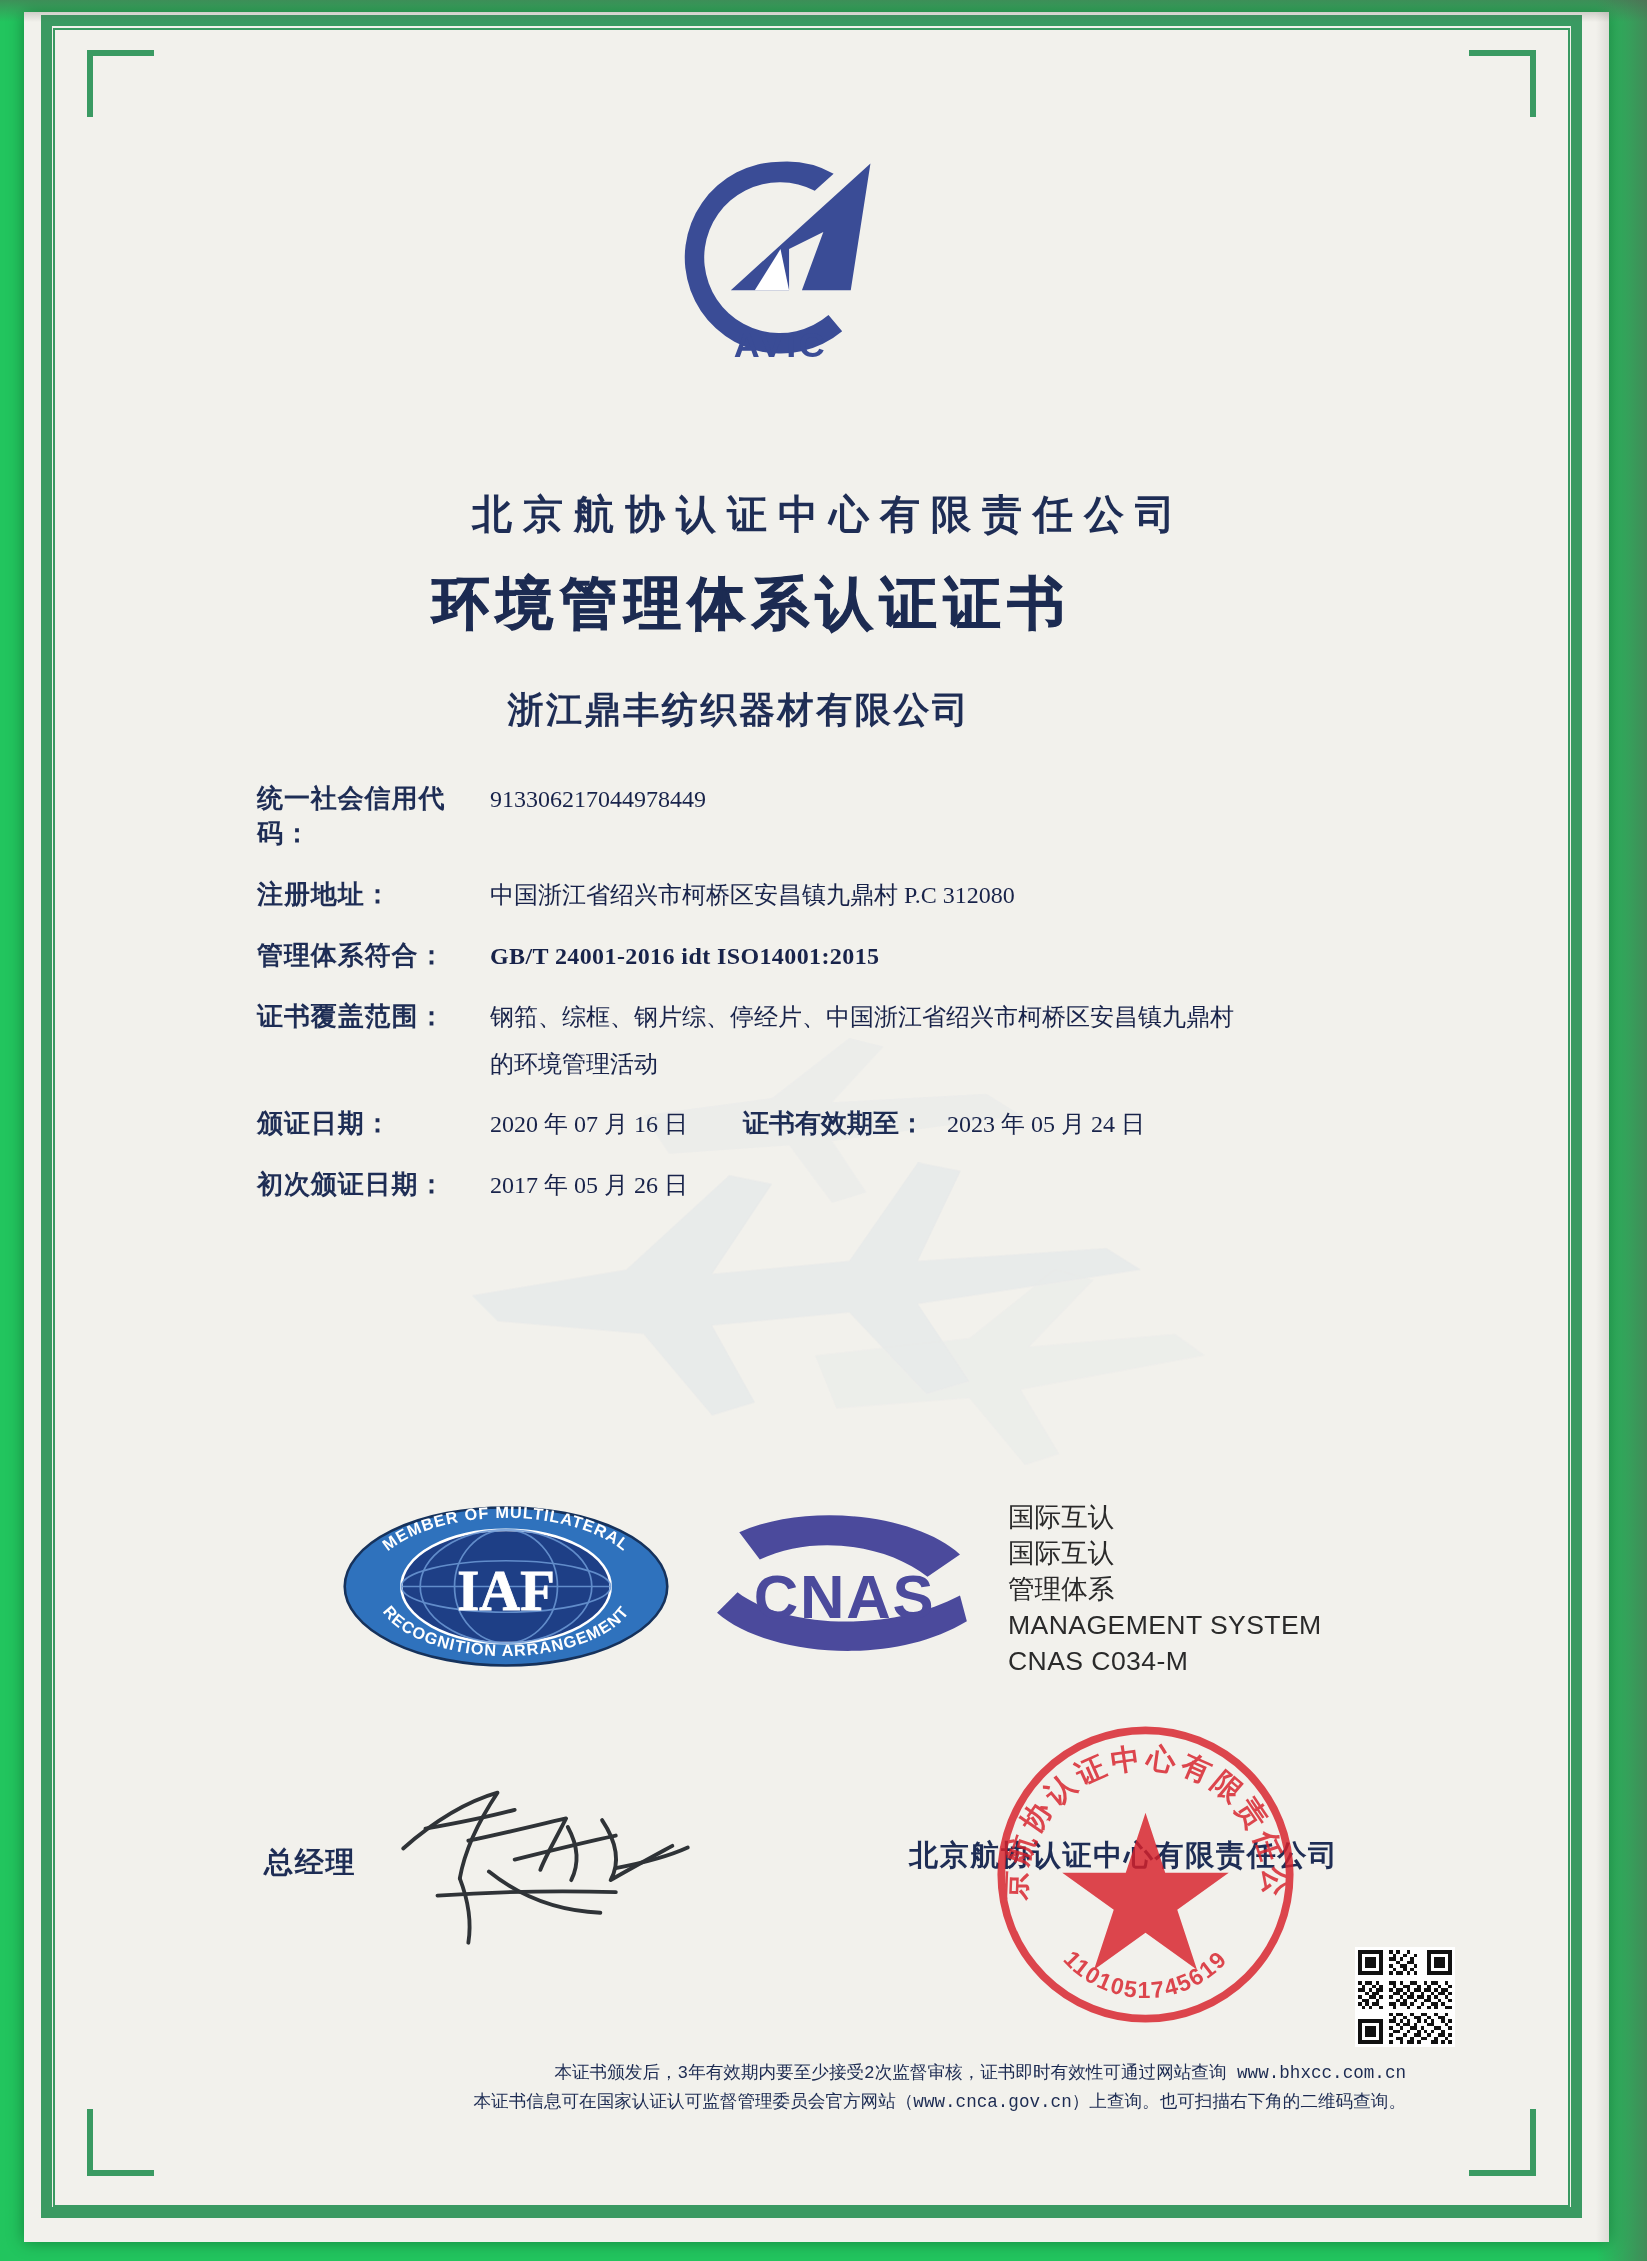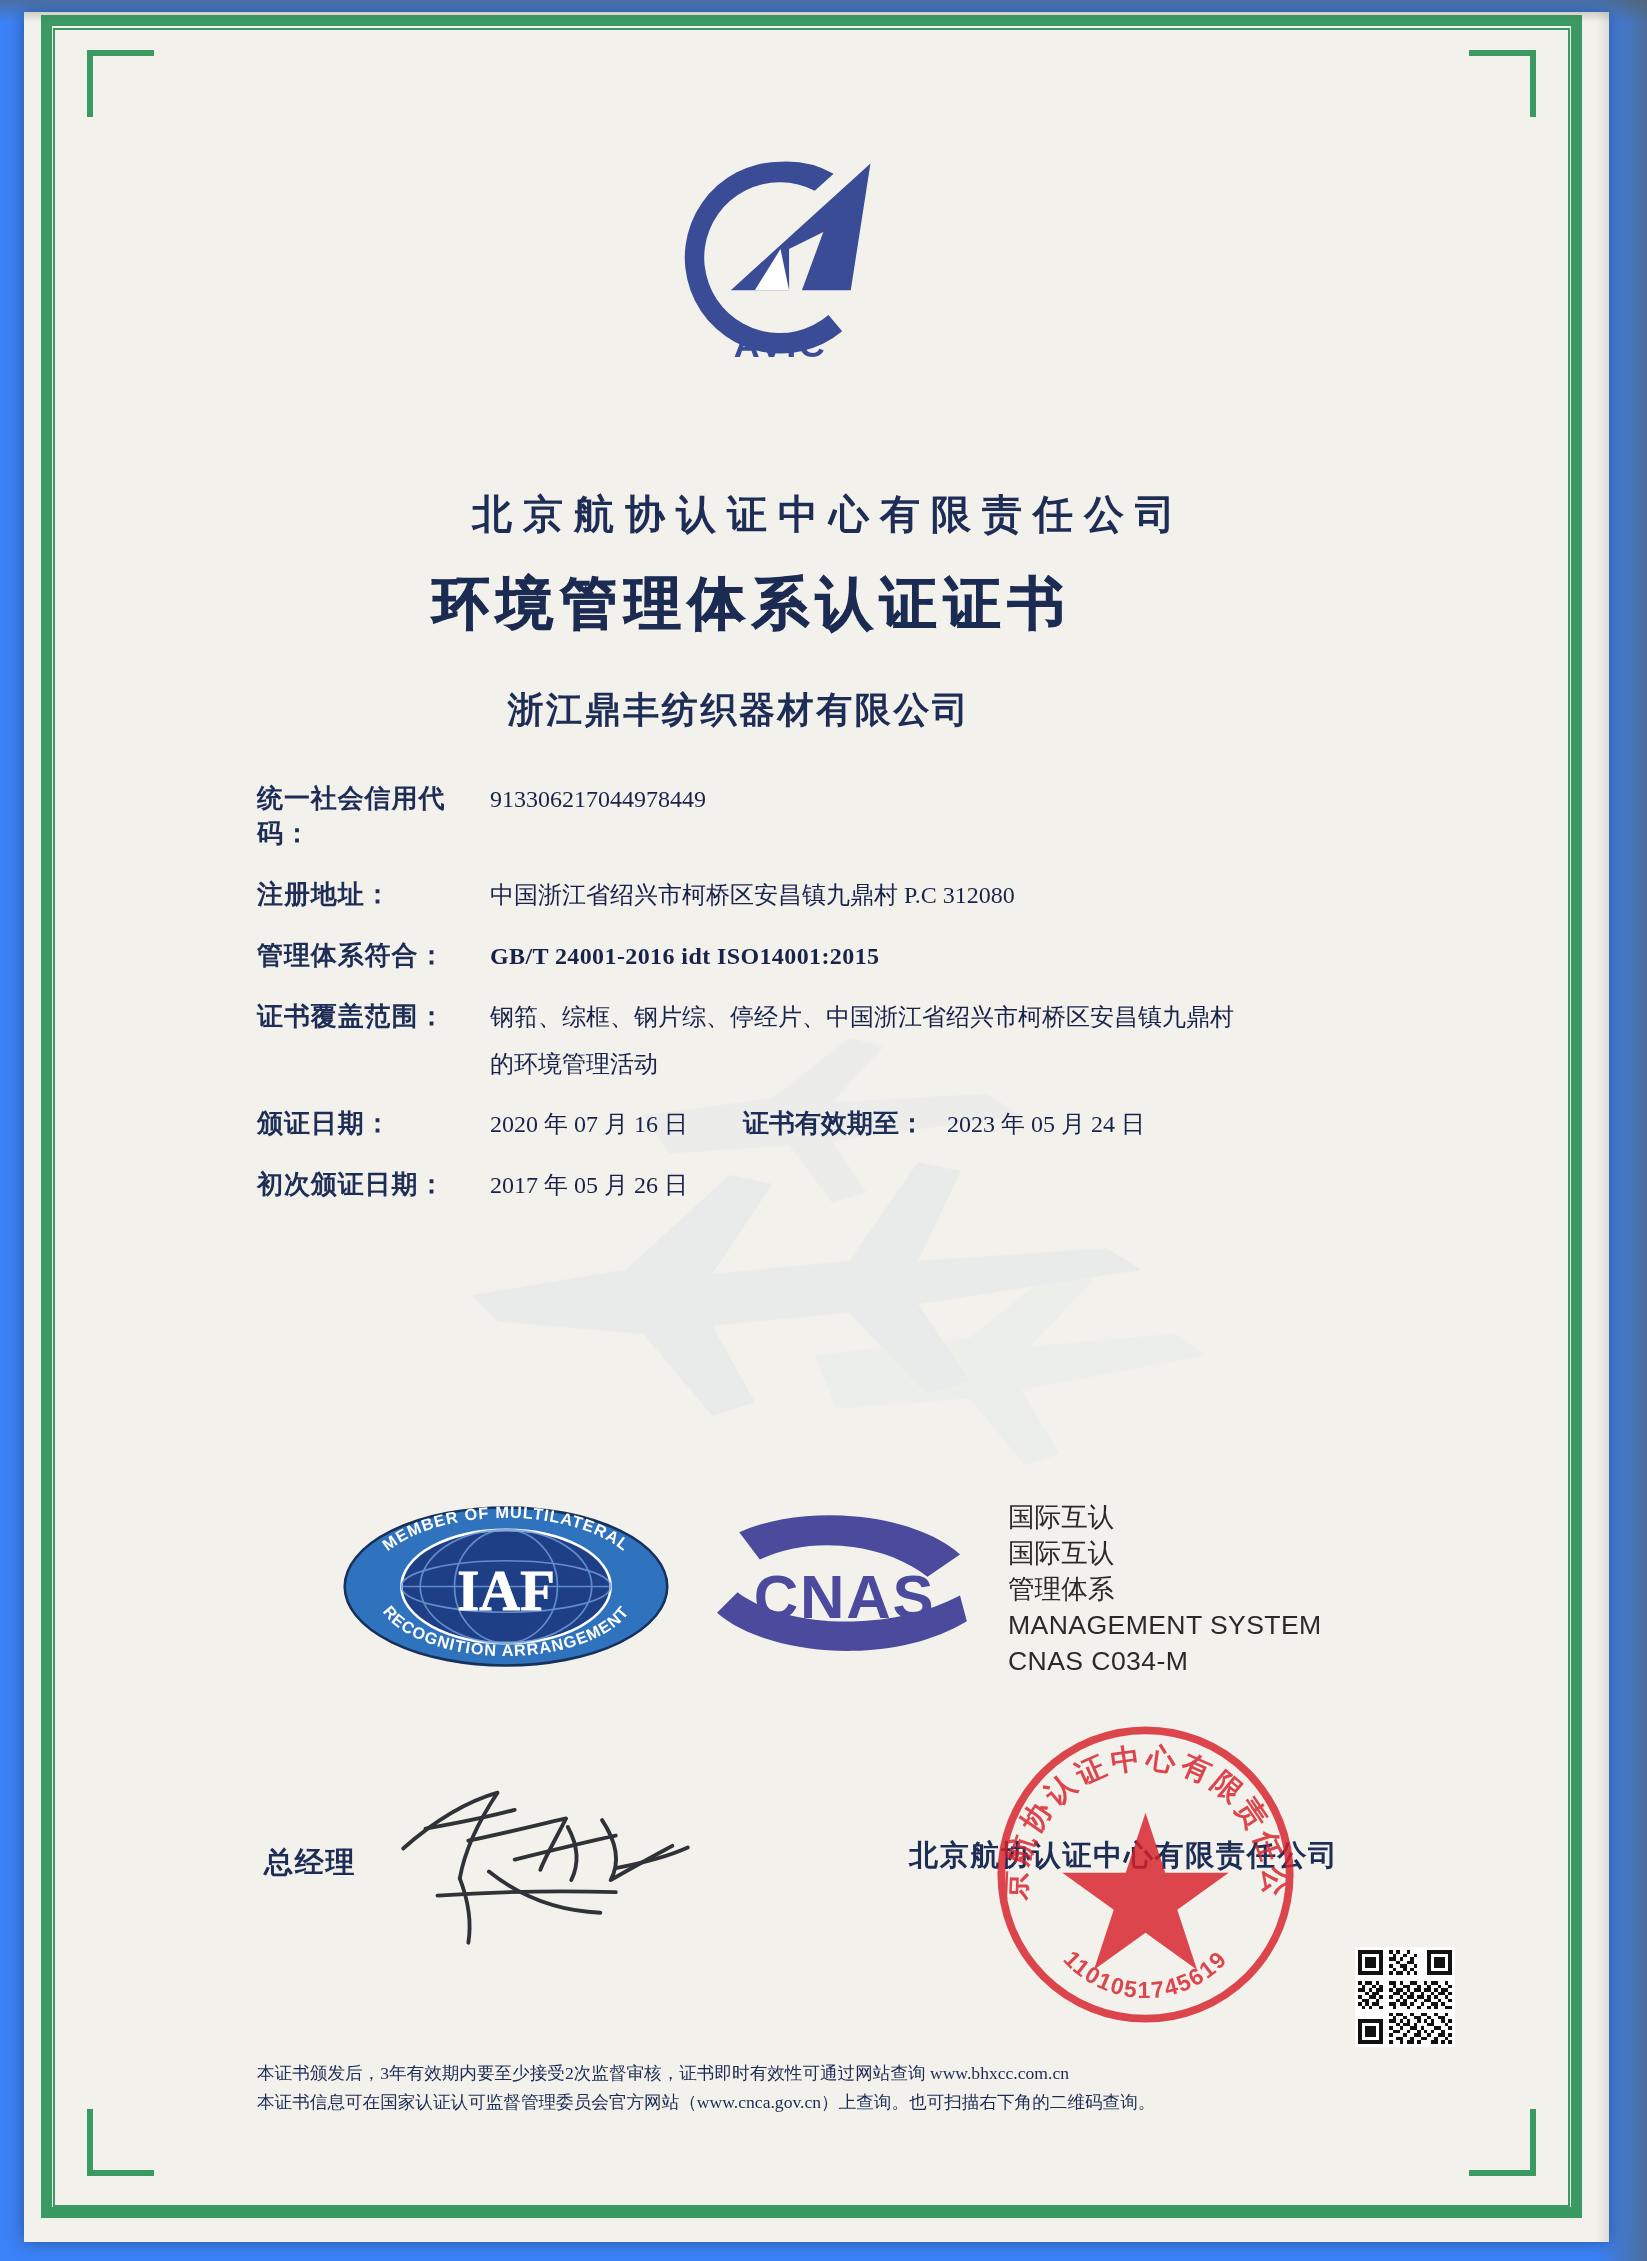--- a/index.html
+++ b/index.html
@@ -10,21 +10,21 @@
   body {
     width: 1647px;
     height: 2261px;
     font-family: "Liberation Sans", sans-serif;
   }
 
   .page {
     position: relative;
     width: 1647px;
     height: 2261px;
-    background: #3b82f6;
+    background: #22c55e;
     overflow: hidden;
   }
 
   
   .paper {
     position: absolute;
     left: 24px;
     top: 12px;
     width: 1585px;
     height: 2230px;
@@ -259,25 +259,25 @@
     top: 1947px;
     width: 100px;
     height: 100px;
   }
 
   .footnotes {
     position: absolute;
     left: 257px;
     top: 2059px;
     width: 1149px;
-    font-family: Liberation Serif, serif;
+    font-family: Liberation Mono, monospace;
     font-size: 17.6px;
     line-height: 29px;
     color: #1c2b52;
-    text-align: left;
+    text-align: right;
   }
   .addr {
     position: absolute;
     left: 0;
     top: 2121px;
     width: 1647px;
     text-align: center;
     font-family: "Liberation Serif", serif;
     font-size: 26px;
     font-weight: 700;

